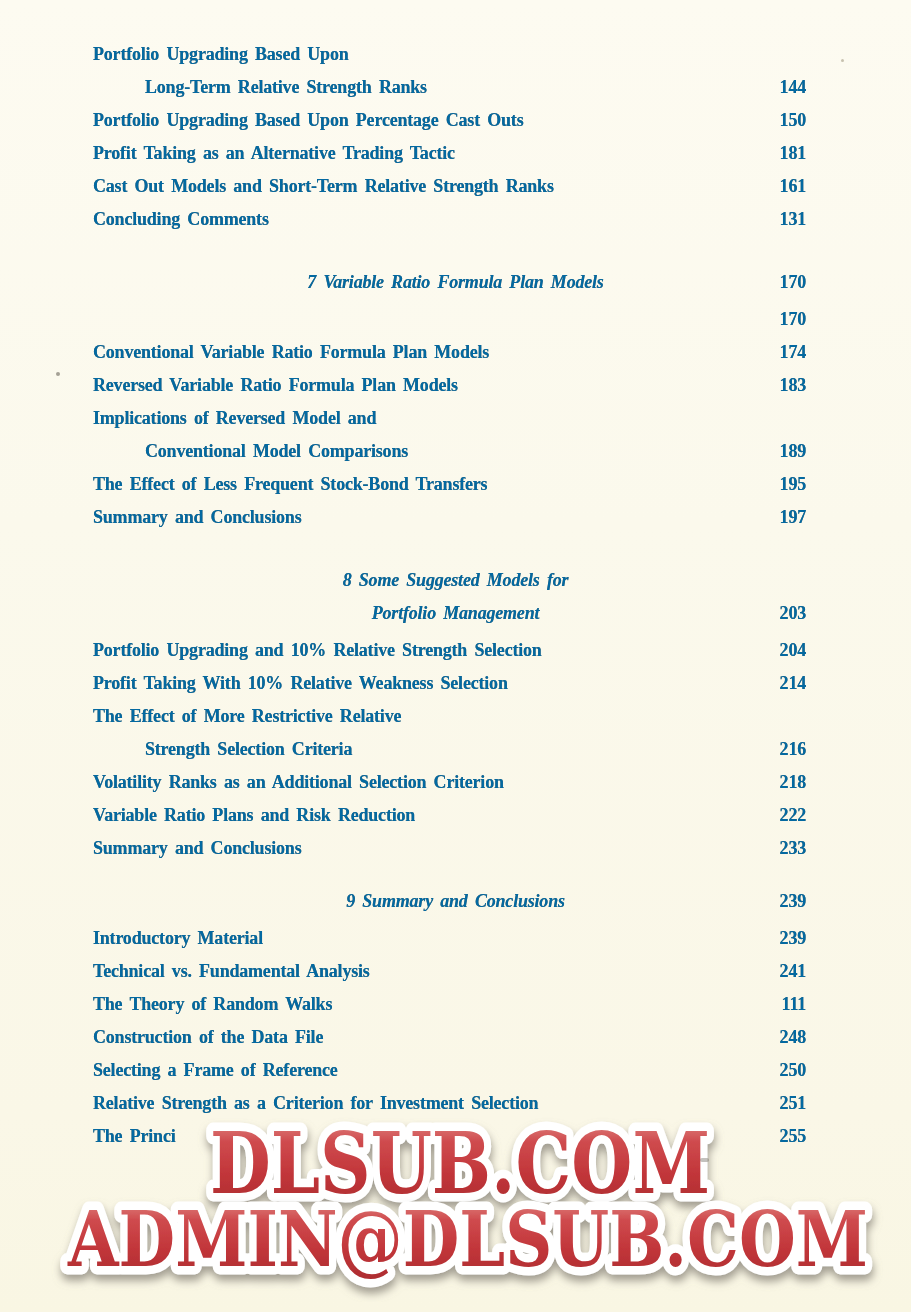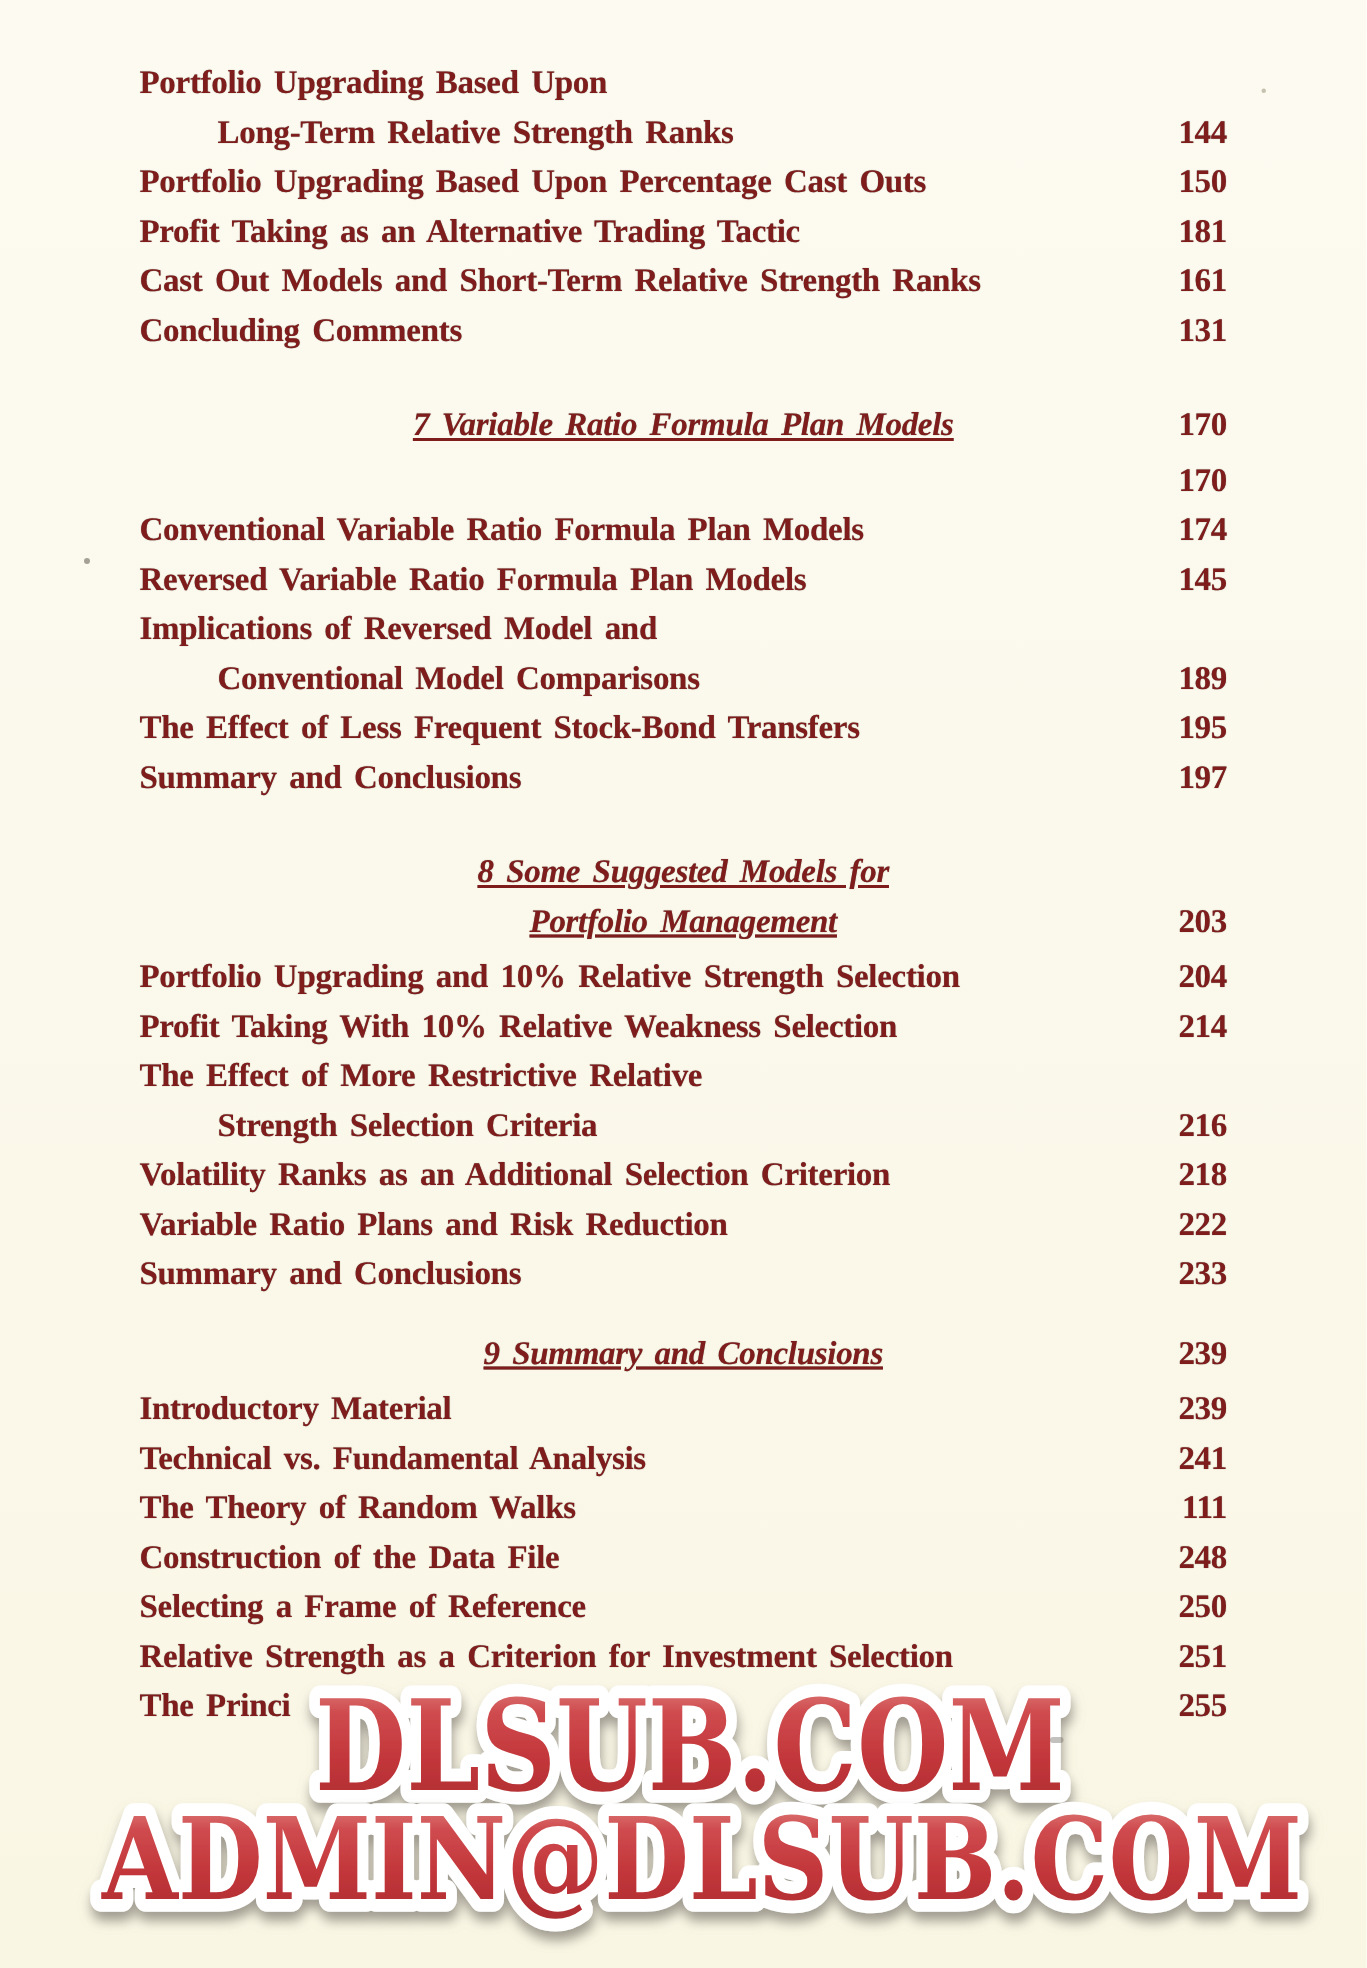--- a/index.html
+++ b/index.html
@@ -5,29 +5,28 @@
   html,body{margin:0;padding:0;}
   body{
     width:911px;height:1312px;position:relative;overflow:hidden;
     background:linear-gradient(180deg,#fdfbf1 0%,#fbf9ec 40%,#faf7e7 85%,#f9f6e3 100%);
     font-family:"Liberation Serif","DejaVu Serif",serif;
   }
   .page{position:absolute;inset:0;}
   
   .toc{
     position:absolute;left:93px;top:38px;width:725px;
-    color:#7f1d1d;font-size:22px;font-weight:bold;
+    color:#0369a1;font-size:18px;font-weight:bold;
     letter-spacing:-0.2px;word-spacing:3px;
     text-shadow:0 0 0.6px rgba(52,48,40,.65);
-    text-decoration:underline;
   }
   .entry-row{position:relative;height:33px;line-height:33px;}
   .entry-title{white-space:nowrap;display:inline-block;}
   .entry-row.indent .entry-title{padding-left:52px;}
-  .page-num{position:absolute;right:0;top:0;width:60px;text-align:right;line-height:33px;}
+  .page-num{position:absolute;right:12px;top:0;width:60px;text-align:right;line-height:33px;}
   .heading-row{
     position:relative;height:33px;line-height:33px;text-align:center;
     font-style:italic;
   }
   .heading-row .page-num{font-style:normal;}
   .heading-row:first-child{margin-top:30px;}
   .toc-section .heading-row.last-heading{margin-bottom:4px;}
   
   .wm{position:absolute;pointer-events:none;}
   .wm text{
@@ -53,21 +52,21 @@
         <div class="entry-row indent"><span class="entry-title">Long-Term Relative Strength Ranks</span><span class="page-num">144</span></div>
         <div class="entry-row"><span class="entry-title">Portfolio Upgrading Based Upon Percentage Cast Outs</span><span class="page-num">150</span></div>
         <div class="entry-row"><span class="entry-title">Profit Taking as an Alternative Trading Tactic</span><span class="page-num">181</span></div>
         <div class="entry-row"><span class="entry-title">Cast Out Models and Short-Term Relative Strength Ranks</span><span class="page-num">161</span></div>
         <div class="entry-row"><span class="entry-title">Concluding Comments</span><span class="page-num">131</span></div>
       </div>
       <div class="toc-section">
         <div class="heading-row last-heading" style="margin-top: 30px;"><span>7 Variable Ratio Formula Plan Models</span><span class="page-num">170</span></div>
         <div class="entry-row"><span class="page-num">170</span></div>
         <div class="entry-row"><span class="entry-title">Conventional Variable Ratio Formula Plan Models</span><span class="page-num">174</span></div>
-        <div class="entry-row"><span class="entry-title">Reversed Variable Ratio Formula Plan Models</span><span class="page-num">145</span></div>
+        <div class="entry-row"><span class="entry-title">Reversed Variable Ratio Formula Plan Models</span><span class="page-num">183</span></div>
         <div class="entry-row"><span class="entry-title">Implications of Reversed Model and</span></div>
         <div class="entry-row indent"><span class="entry-title">Conventional Model Comparisons</span><span class="page-num">189</span></div>
         <div class="entry-row"><span class="entry-title">The Effect of Less Frequent Stock-Bond Transfers</span><span class="page-num">195</span></div>
         <div class="entry-row"><span class="entry-title">Summary and Conclusions</span><span class="page-num">197</span></div>
       </div>
       <div class="toc-section">
         <div class="heading-row" style="margin-top: 30px;"><span>8 Some Suggested Models for</span></div>
         <div class="heading-row cont last-heading"><span>Portfolio Management</span><span class="page-num">203</span></div>
         <div class="entry-row"><span class="entry-title">Portfolio Upgrading and 10% Relative Strength Selection</span><span class="page-num">204</span></div>
         <div class="entry-row"><span class="entry-title">Profit Taking With 10% Relative Weakness Selection</span><span class="page-num">214</span></div>

